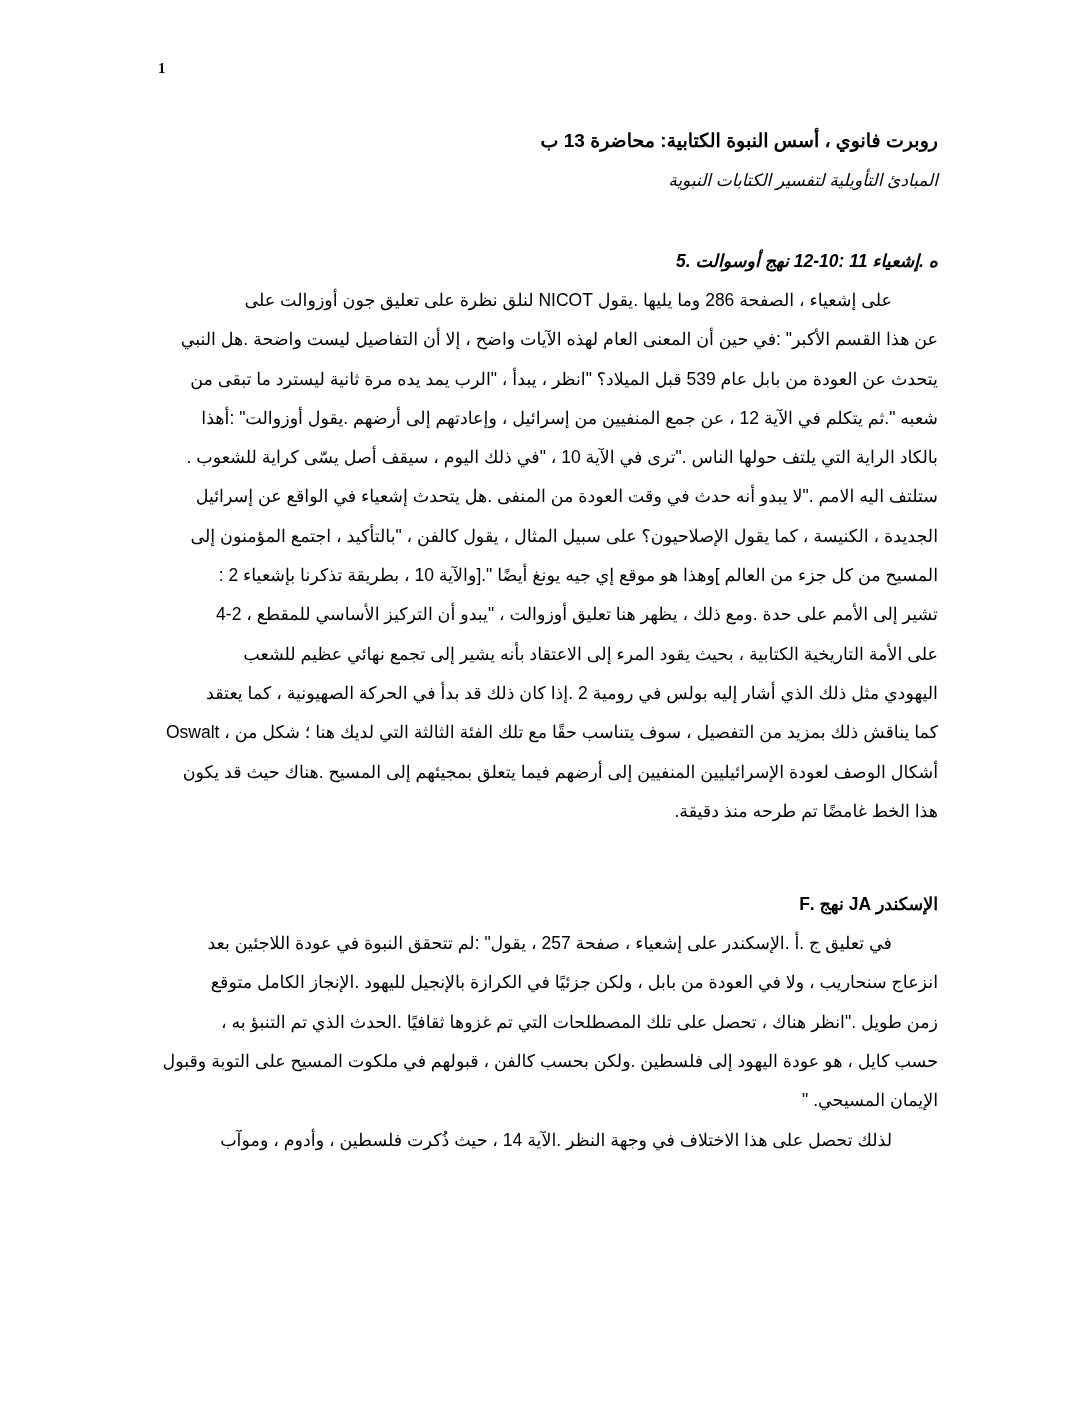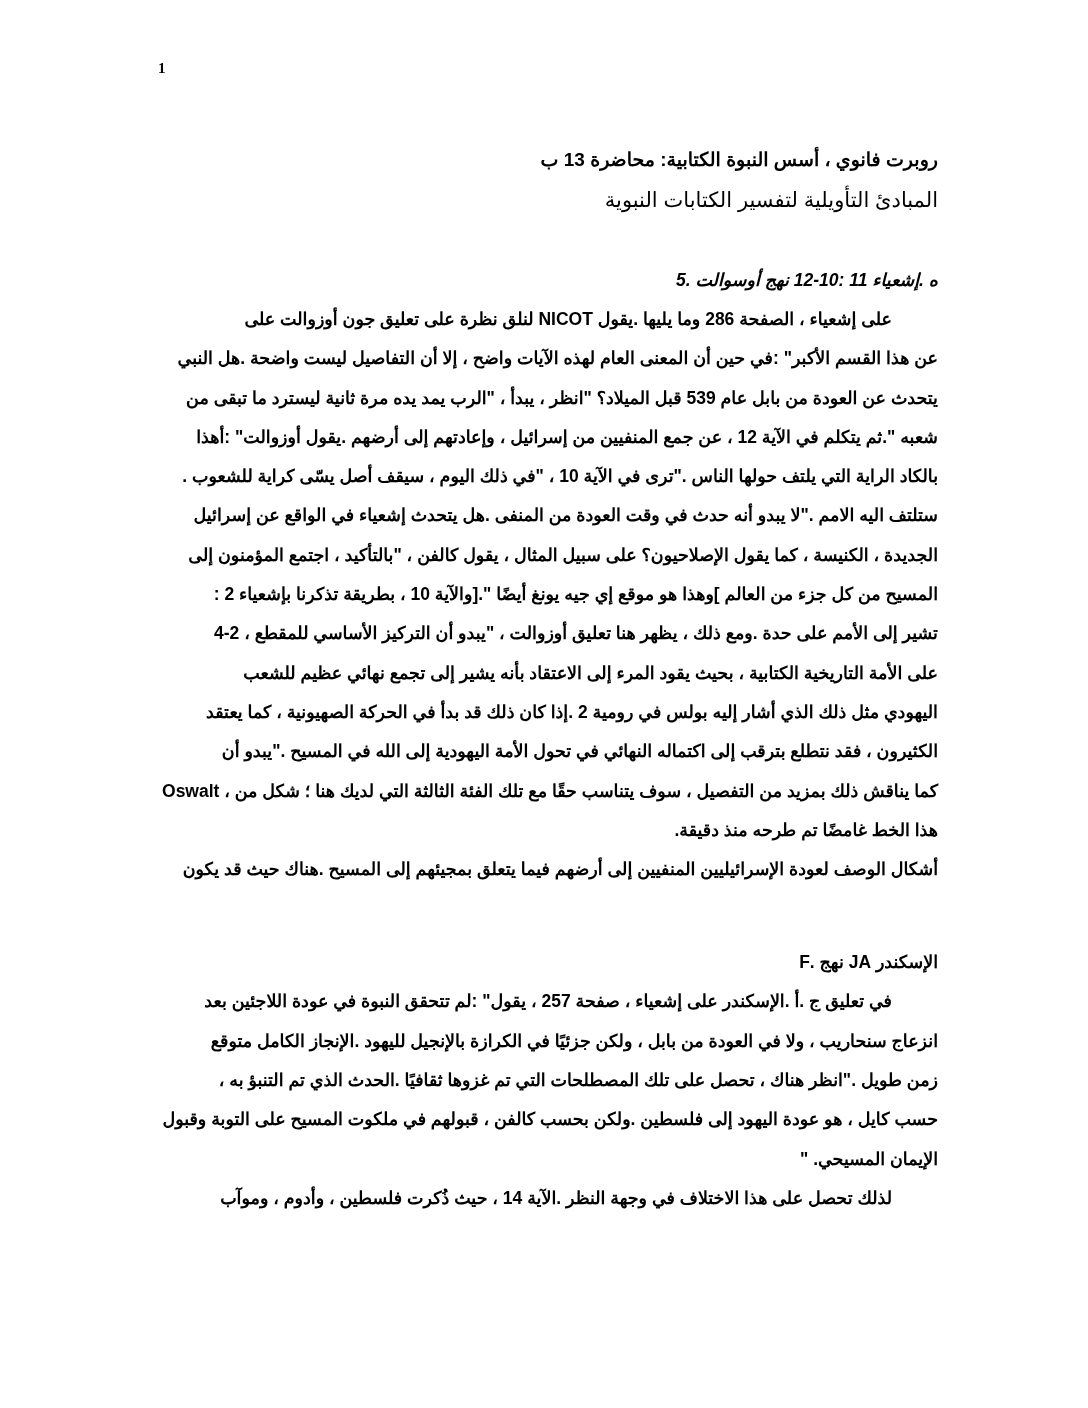--- a/index.html
+++ b/index.html
@@ -4,32 +4,32 @@
   <style>
     html, body { margin: 0; padding: 0; background: #ffffff; }
     body { width: 1088px; height: 1408px; position: relative; overflow: hidden; color: #000; }
     .page-num {
       position: absolute; left: 158px; top: 60px;
       font-family: "Liberation Serif", serif; font-weight: bold; font-size: 15px;
     }
     .doc {
       position: absolute; left: 155px; width: 783px; top: 128px;
       direction: rtl; text-align: right;
-      font-family: "Liberation Sans", sans-serif; color: #000; margin-top: 19px;
+      font-family: "Liberation Sans", sans-serif; color: #000;
     }
     .title { font-weight: bold; font-size: 19px; line-height: 26px; margin: 0; }
-    .subtitle { font-size: 21px; line-height: 26px; margin: 14px 0 0 0; }
+    .subtitle { font-size: 17px; line-height: 26px; margin: 14px 0 0 0; font-style: italic; }
     .section-head { font-size: 17.5px; line-height: 39px; margin: 0; }
     .sh1 { margin-top: 48px; font-style: italic; }
     .sh2 { margin-top: 54px; }
     .para {
       font-size: 17.5px; line-height: 39.3px; margin: 0; text-align: justify;
       text-align-last: right;
     }
-    .para .line { display: block; white-space: nowrap; text-align: left; font-weight: bold; }
+    .para .line { display: block; white-space: nowrap; text-align: left; }
     .para .line.first { padding-right: 46px; }
     .para.tail .line.first { padding-right: 46px; }
   </style>
 </head>
 <body>
 
 <div class="page-num">1</div>
 
 <div class="doc">
   <h1 class="title">روبرت فانوي ، أسس النبوة الكتابية: محاضرة 13 ب</h1>
@@ -41,24 +41,23 @@
     <span class="line">عن هذا القسم الأكبر" :في حين أن المعنى العام لهذه الآيات واضح ، إلا أن التفاصيل ليست واضحة .هل النبي</span>
     <span class="line">يتحدث عن العودة من بابل عام 539 قبل الميلاد؟ "انظر ، يبدأ ، "الرب يمد يده مرة ثانية ليسترد ما تبقى من</span>
     <span class="line">شعبه ".ثم يتكلم في الآية 12 ، عن جمع المنفيين من إسرائيل ، وإعادتهم إلى أرضهم .يقول أوزوالت" :أهذا</span>
     <span class="line">بالكاد الراية التي يلتف حولها الناس ."ترى في الآية 10 ، "في ذلك اليوم ، سيقف أصل يسّى كراية للشعوب .</span>
     <span class="line">ستلتف اليه الامم ."لا يبدو أنه حدث في وقت العودة من المنفى .هل يتحدث إشعياء في الواقع عن إسرائيل</span>
     <span class="line">الجديدة ، الكنيسة ، كما يقول الإصلاحيون؟ على سبيل المثال ، يقول كالفن ، "بالتأكيد ، اجتمع المؤمنون إلى</span>
     <span class="line">المسيح من كل جزء من العالم ]وهذا هو موقع إي جيه يونغ أيضًا ".[والآية 10 ، بطريقة تذكرنا بإشعياء 2 :</span>
     <span class="line">تشير إلى الأمم على حدة .ومع ذلك ، يظهر هنا تعليق أوزوالت ، "يبدو أن التركيز الأساسي للمقطع ، 2-4</span>
     <span class="line">على الأمة التاريخية الكتابية ، بحيث يقود المرء إلى الاعتقاد بأنه يشير إلى تجمع نهائي عظيم للشعب</span>
     <span class="line">اليهودي مثل ذلك الذي أشار إليه بولس في رومية 2 .إذا كان ذلك قد بدأ في الحركة الصهيونية ، كما يعتقد</span>
-    <span class="line">الكثيرون ، فقد نتطلع بترقب إلى اكتماله النهائي في تحول الأمة اليهودية إلى الله في المسيح ."يبدو أن</span>
     <span class="line">كما يناقش ذلك بمزيد من التفصيل ، سوف يتناسب حقًا مع تلك الفئة الثالثة التي لديك هنا ؛ شكل من ، Oswalt</span>
+    <span class="line">أشكال الوصف لعودة الإسرائيليين المنفيين إلى أرضهم فيما يتعلق بمجيئهم إلى المسيح .هناك حيث قد يكون</span>
     <span class="line">هذا الخط غامضًا تم طرحه منذ دقيقة.</span>
-    <span class="line">أشكال الوصف لعودة الإسرائيليين المنفيين إلى أرضهم فيما يتعلق بمجيئهم إلى المسيح .هناك حيث قد يكون</span>
   </div>
 
   <h2 class="section-head sh2">الإسكندر JA نهج .F</h2>
   <div class="para">
     <span class="line first">في تعليق ج .أ .الإسكندر على إشعياء ، صفحة 257 ، يقول" :لم تتحقق النبوة في عودة اللاجئين بعد</span>
     <span class="line">انزعاج سنحاريب ، ولا في العودة من بابل ، ولكن جزئيًا في الكرازة بالإنجيل لليهود .الإنجاز الكامل متوقع</span>
     <span class="line">زمن طويل ."انظر هناك ، تحصل على تلك المصطلحات التي تم غزوها ثقافيًا .الحدث الذي تم التنبؤ به ،</span>
     <span class="line">حسب كايل ، هو عودة اليهود إلى فلسطين .ولكن بحسب كالفن ، قبولهم في ملكوت المسيح على التوبة وقبول</span>
     <span class="line">الإيمان المسيحي. "</span>
   </div>

